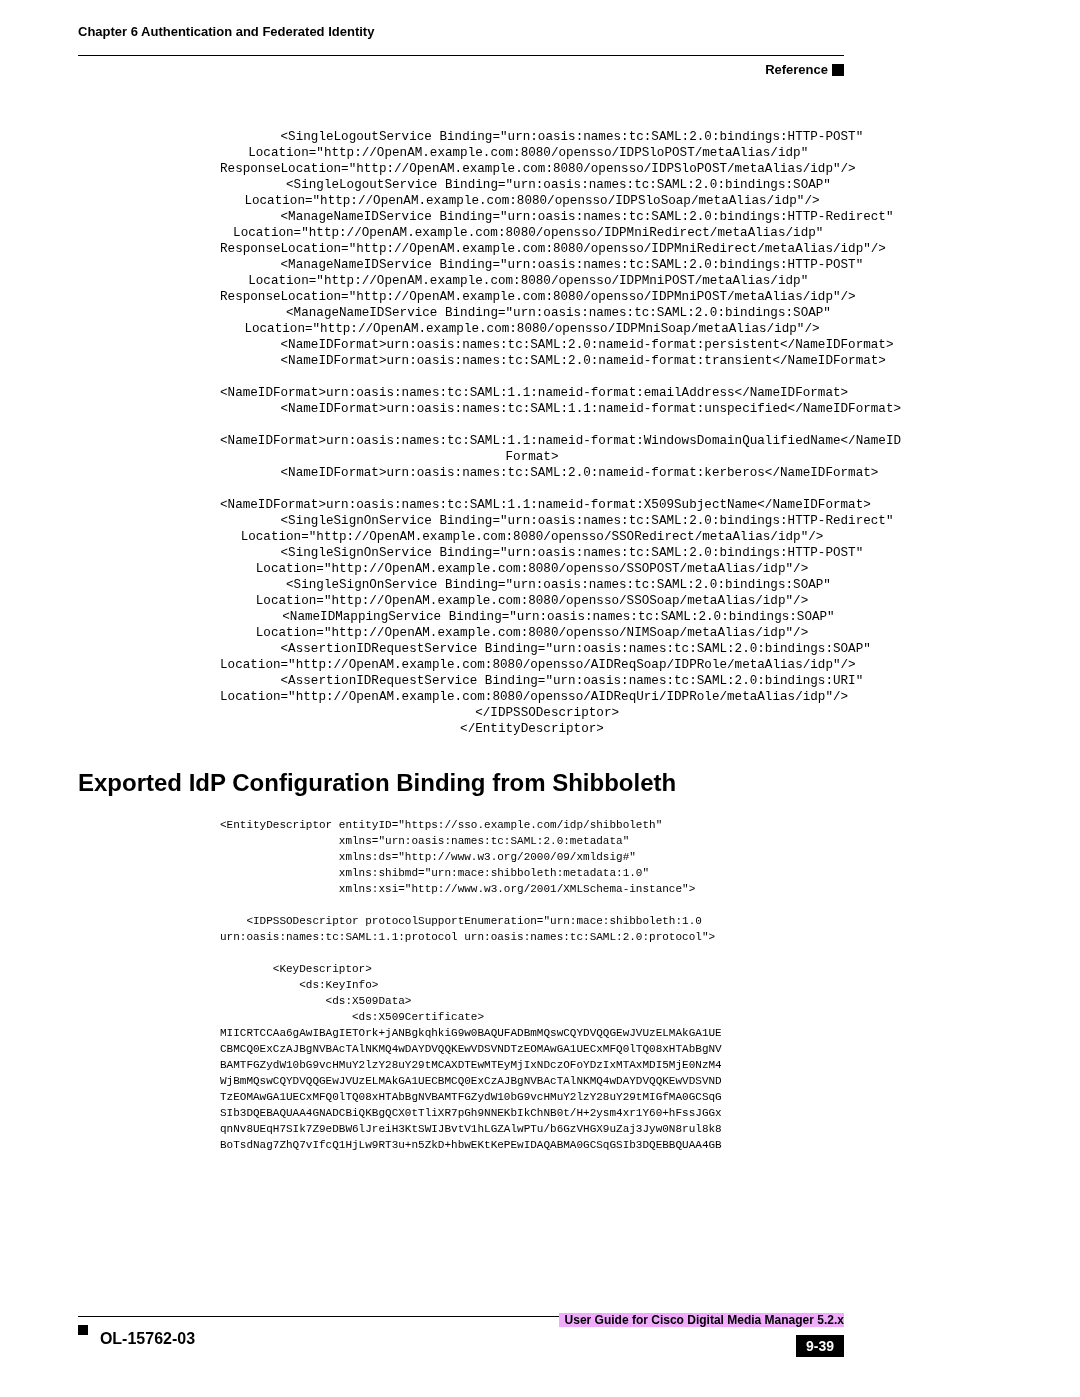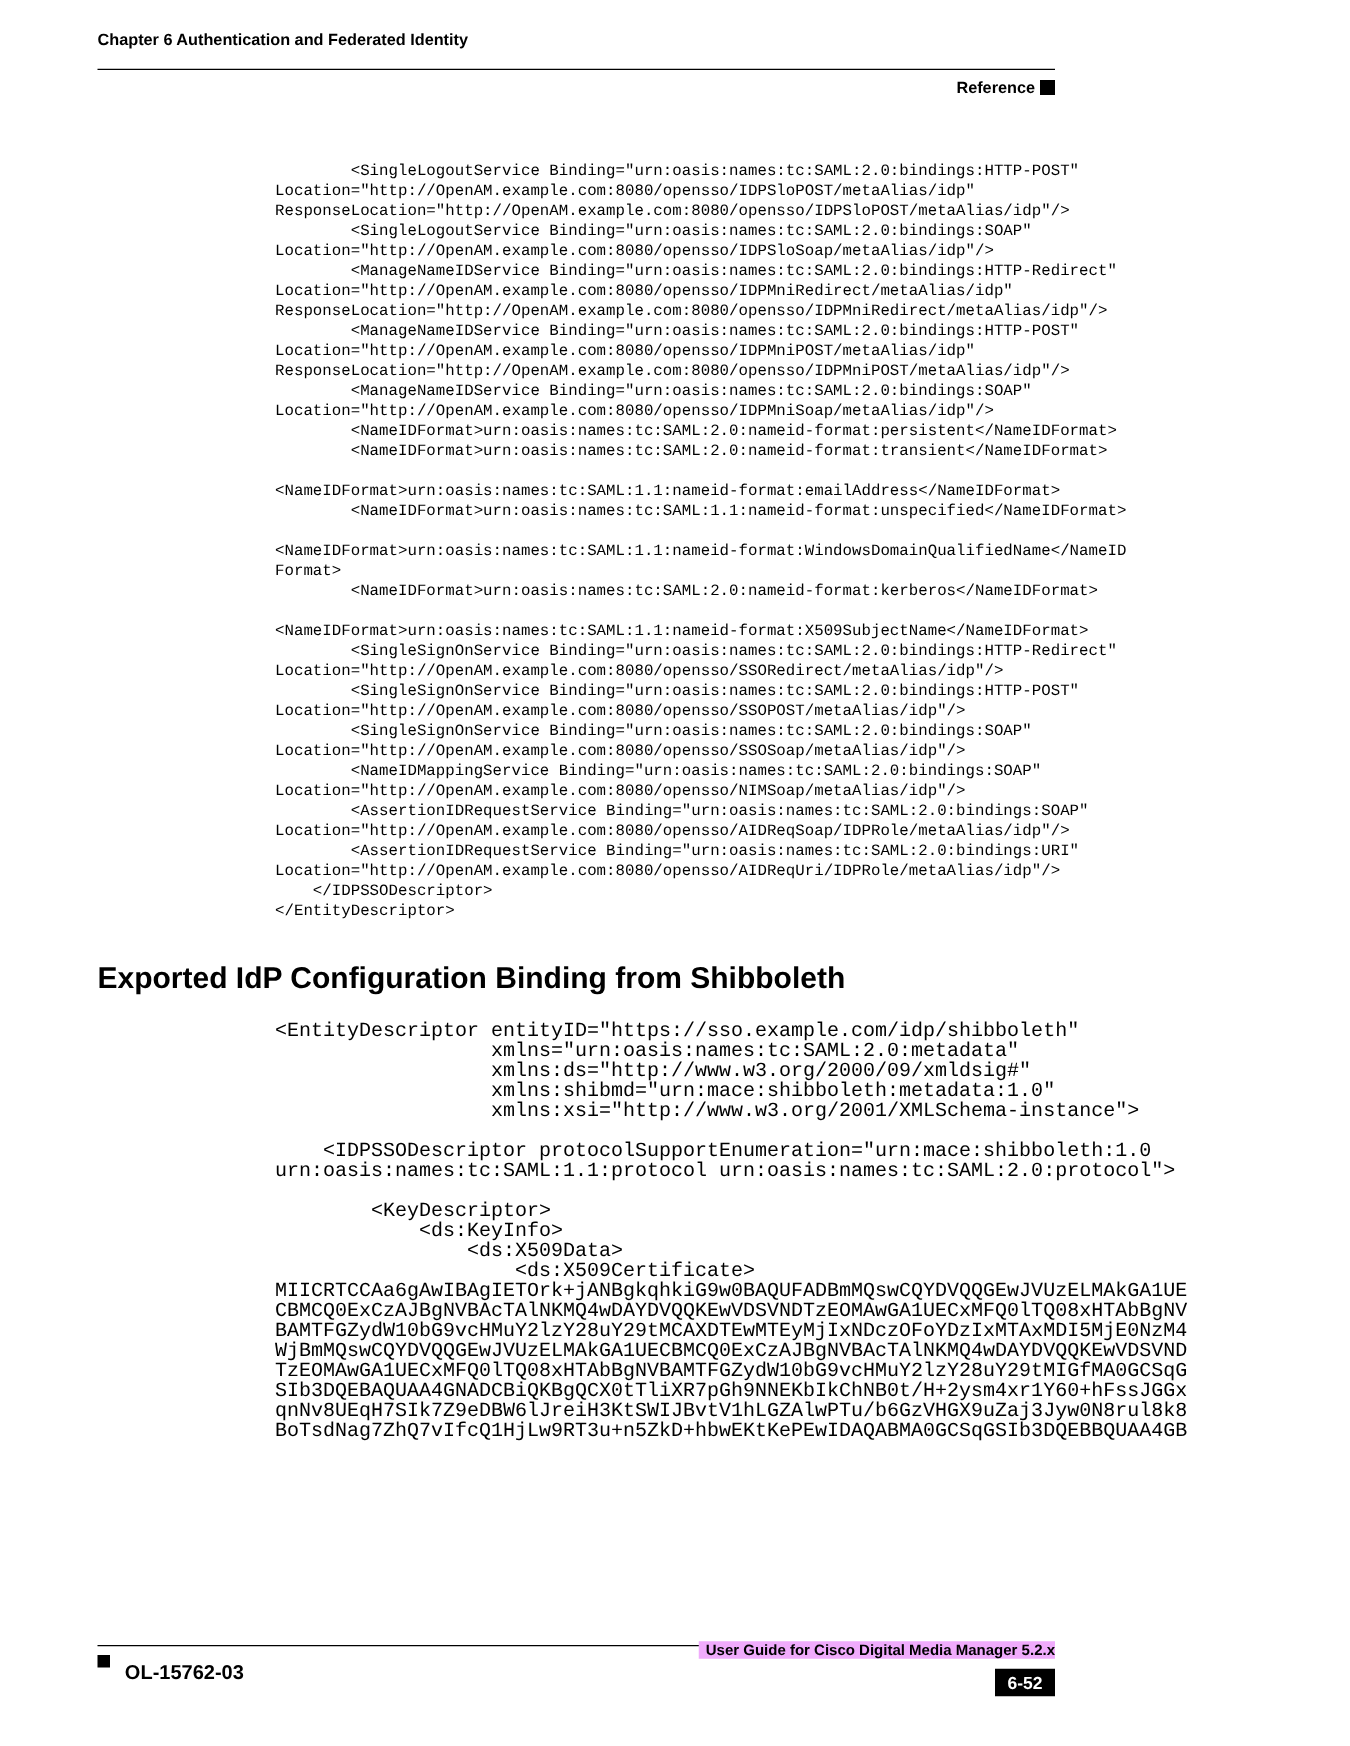--- a/index.html
+++ b/index.html
@@ -45,24 +45,25 @@
     background: #000;
   }
   .mono {
     font-family: "Courier New", Courier, monospace;
     font-size: 12.6px;
     line-height: 16px;
     white-space: pre;
     margin: 52px 0 32px 0;
     letter-spacing: 0.01px;
     overflow: visible;
+    text-align: center;
   }
   .mono2 {
     font-family: "Courier New", Courier, monospace;
-    font-size: 16px;
+    font-size: 11px;
     line-height: 16px;
     white-space: pre;
     margin: 20px 0 0 0;
   }
   h2.section {
     font-family: Arial, Helvetica, sans-serif;
     font-weight: bold;
     font-size: 24px;
     margin: 0 0 16px 0;
   }
@@ -192,17 +193,17 @@
 BoTsdNag7ZhQ7vIfcQ1HjLw9RT3u+n5ZkD+hbwEKtKePEwIDAQABMA0GCSqGSIb3DQEBBQUAA4GB</pre>
   </div>
 
   <div class="footer">
     <div>
       <span class="footer-square"></span>
       <span class="footer-left">OL-15762-03</span>
     </div>
     <div class="footer-right-wrap">
       <span class="footer-title">User Guide for Cisco Digital Media Manager 5.2.x</span><br>
-      <span class="page-badge">6-52</span>
+      <span class="page-badge">9-39</span>
     </div>
   </div>
 
 </div>
 
 </body></html>

